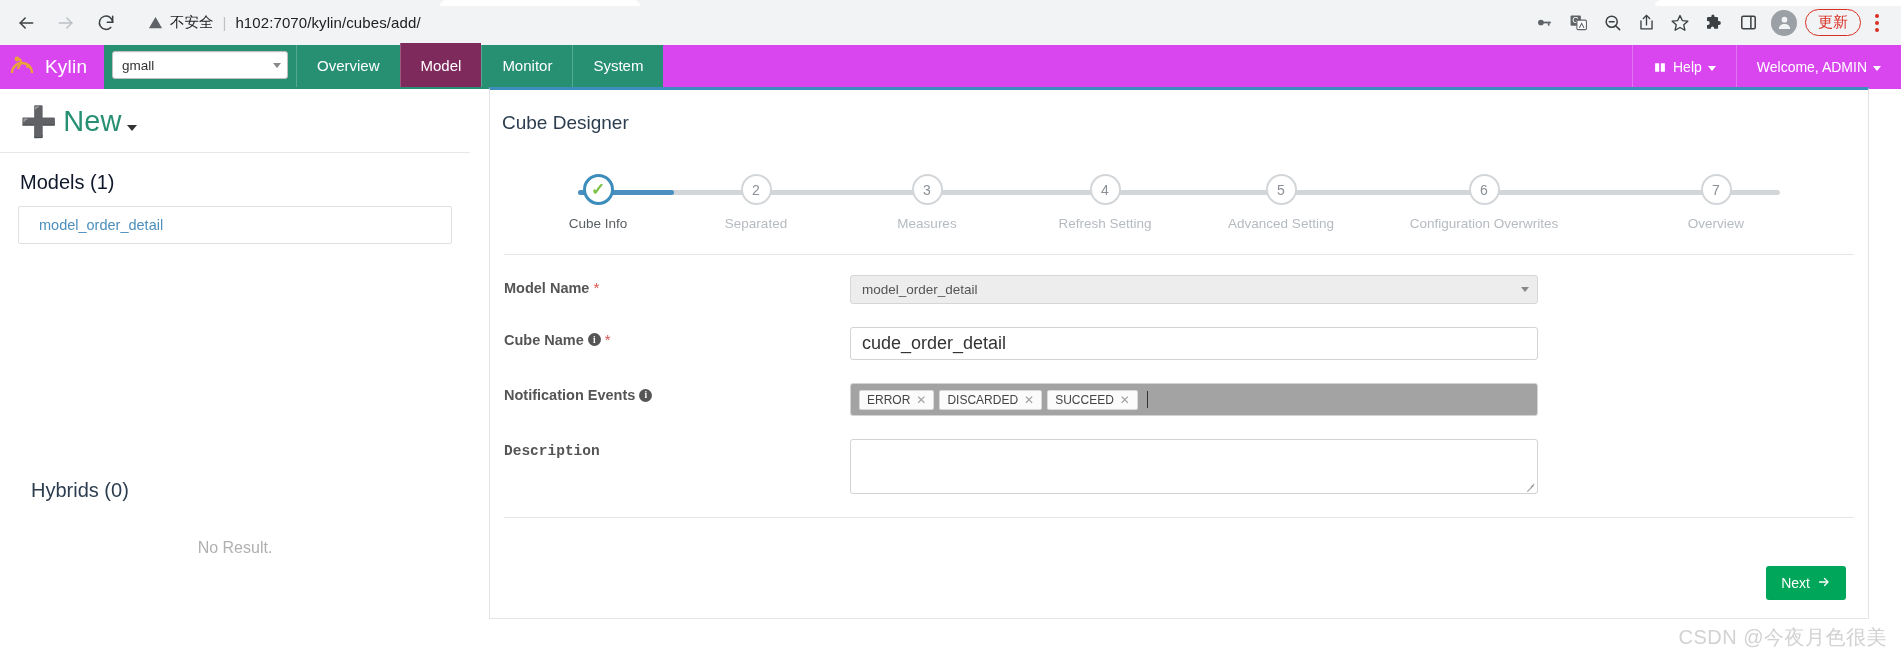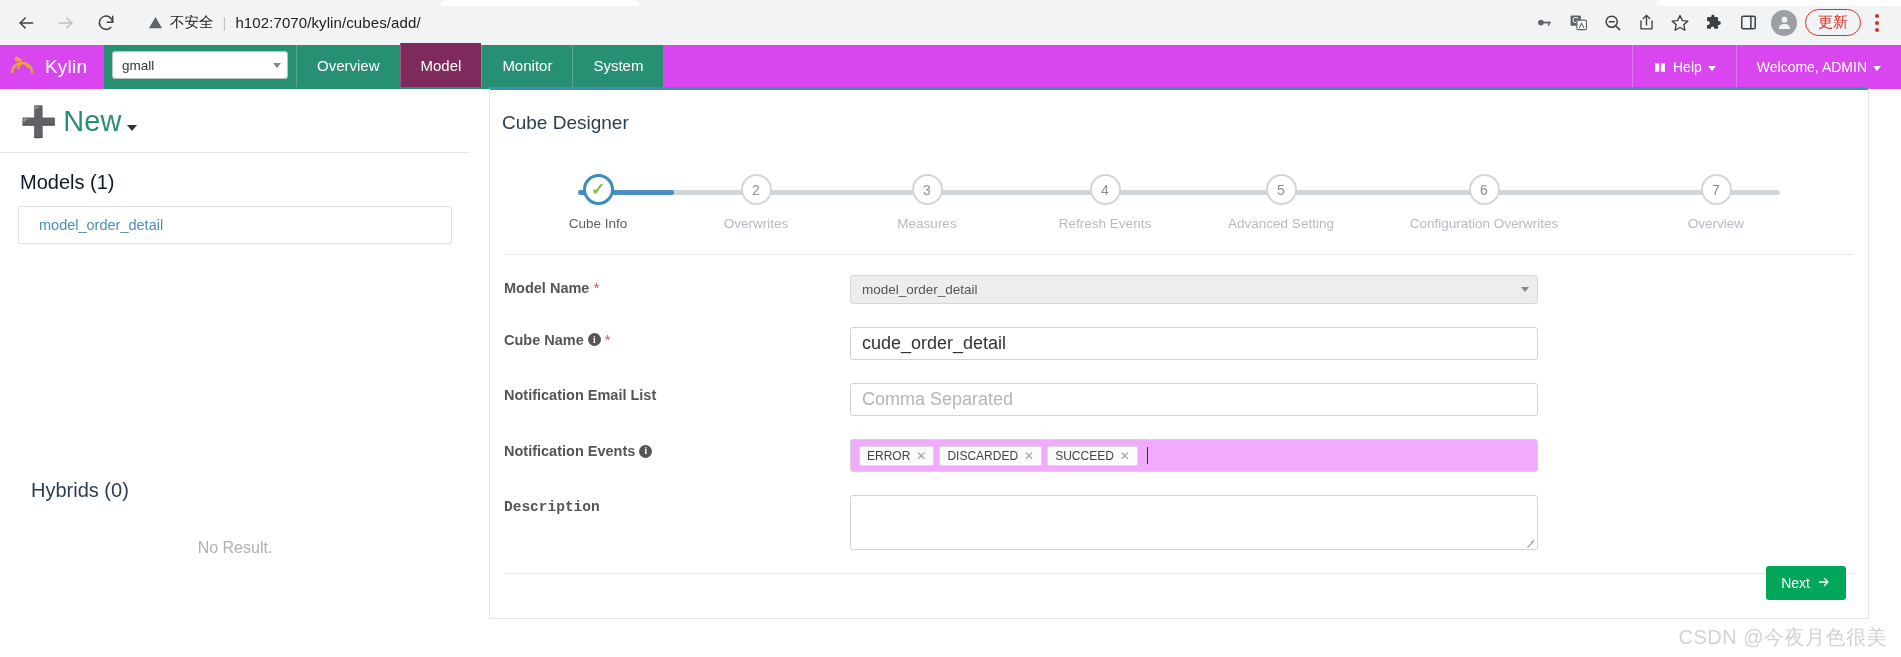--- a/index.html
+++ b/index.html
@@ -183,21 +183,21 @@
     height:29px; background:#ededed; border:1px solid #d6d6d6; border-radius:3px;
     display:flex;align-items:center;justify-content:space-between;
     padding:0 8px 0 11px; font-size:13.5px; color:#555;
   }
   .txt-input{
     height:33px; background:#fff; border:1px solid #d3d3d3; border-radius:3px;
     display:flex;align-items:center; padding:0 11px; font-size:18px; color:#333;
   }
   .txt-input.ph{ color:#b5b5b5; }
   .tagbox{
-    min-height:33px; background:#f0abfc; border:1px solid #d3d3d3; border-radius:3px;
+    min-height:33px; background:#a3a3a3; border:1px solid #d3d3d3; border-radius:3px;
     display:flex; align-items:center; gap:5px; padding:4px 8px;
   }
   .tag{
     display:inline-flex; align-items:center; gap:6px;
     border:1px solid #d9d9d9; background:#fbfbfb; border-radius:2px;
     padding:2px 7px; font-size:12px; color:#444;
   }
   .tag-x{ color:#a0a0a0; font-size:12px; cursor:pointer; }
   .tag-caret{ width:1px; height:17px; background:#333; margin-left:4px; }
   .textarea{
@@ -392,29 +392,29 @@
     <div class="steps-line-done"></div>
 
     <div class="step done" style="left:20px;">
       <div class="step-circle">
           <span class="check">✓</span>
         </div>
       <div class="step-label">Cube Info</div>
     </div>
     <div class="step" style="left:178px;">
       <div class="step-circle">2</div>
-      <div class="step-label">Overwrites</div>
+      <div class="step-label">Separated</div>
     </div>
     <div class="step" style="left:349px;">
       <div class="step-circle">3</div>
       <div class="step-label">Measures</div>
     </div>
     <div class="step" style="left:527px;">
       <div class="step-circle">4</div>
-      <div class="step-label">Refresh Events</div>
+      <div class="step-label">Refresh Setting</div>
     </div>
     <div class="step" style="left:703px;">
       <div class="step-circle">5</div>
       <div class="step-label">Advanced Setting</div>
     </div>
     <div class="step" style="left:855px;width:210px;">
       <div class="step-circle">6</div>
       <div class="step-label">Configuration Overwrites</div>
     </div>
     <div class="step" style="left:1138px;">
@@ -444,26 +444,20 @@
       <div class="flabel">
         <span>Cube Name</span>
         <span class="info-i">i</span>
         <span class="req">*</span>
       </div>
       <div class="fctl">
         <div class="txt-input">cude_order_detail</div>
       </div>
     </div>
 
-    <div class="frow">
-      <div class="flabel">Notification Email List</div>
-      <div class="fctl">
-        <div class="txt-input ph">Comma Separated</div>
-      </div>
-    </div>
 
     <div class="frow">
       <div class="flabel">
         <span>Notification Events</span>
         <span class="info-i">i</span>
       </div>
       <div class="fctl">
         <div class="tagbox">
           <span class="tag">
             <span>ERROR</span>

